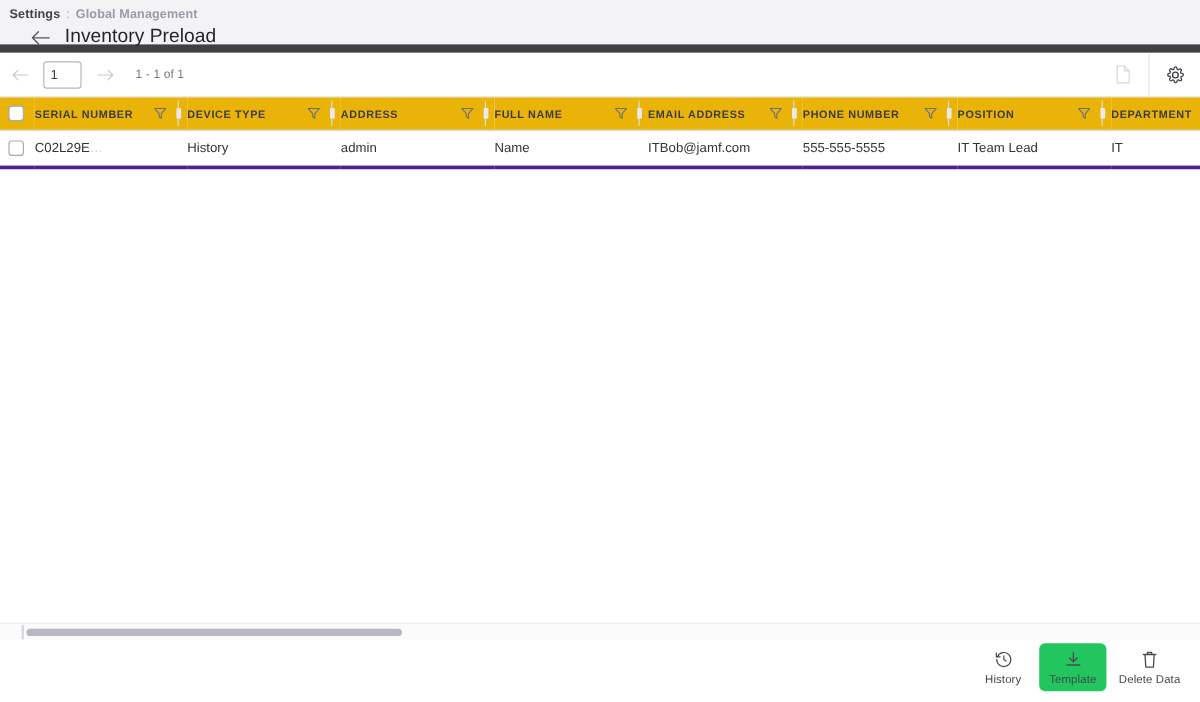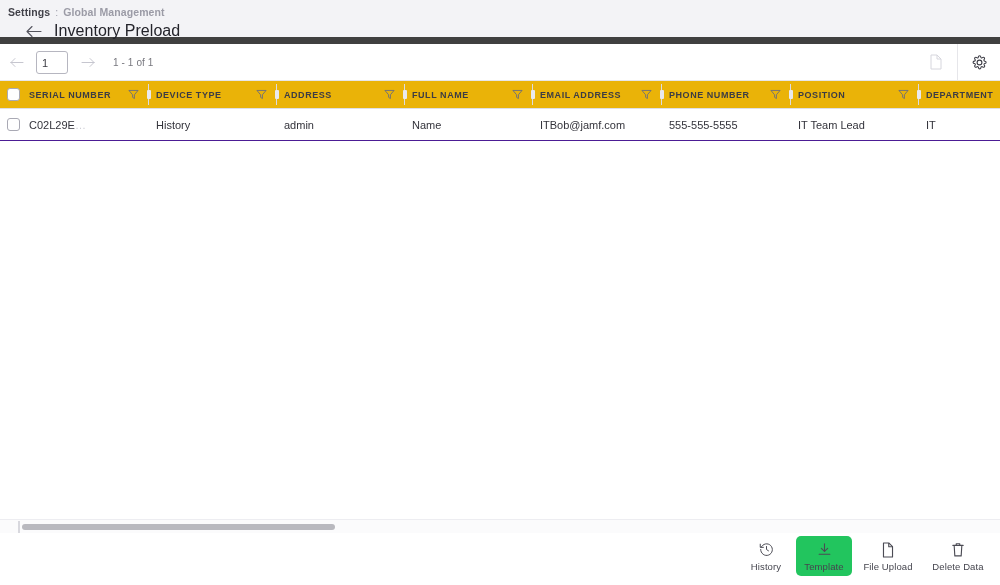--- a/index.html
+++ b/index.html
@@ -106,21 +106,21 @@
     content: ""; position: absolute; left: 6px; top: 3px;
     width: 1px; height: 21px; background: #dcdce1;
   }
   .th-grip::after {
     content: ""; position: absolute; left: 4.5px; top: 9px;
     width: 4px; height: 9px; background: #e9e9ee; border-radius: 1px;
   }
 
   tbody td {
     height: 33px; padding: 0;
-    border-bottom: 3px solid #4c1d95;
+    border-bottom: 7px solid #4c1d95;
     font-size: 11px; color: #33333b; vertical-align: middle;
     white-space: nowrap; overflow: hidden;
   }
   .cell-pad { padding-left: 0px; }
 
   .cbox-col { width: 29px; }
   .cbox {
     width: 13px; height: 13px; margin-left: 7px;
     border: 1px solid #a9a9b4; border-radius: 3px;
     background: #fff; cursor: pointer; display: block;
@@ -380,29 +380,20 @@
       <span class="action-icon">
         <svg width="15" height="15" viewBox="0 0 18 18" fill="none" aria-hidden="true">
           <path d="M9 2v9" stroke="currentColor" stroke-width="1.3" stroke-linecap="round"></path>
           <path d="M5.2 7.6L9 11.3l3.8-3.7" stroke="currentColor" stroke-width="1.3" stroke-linecap="round" stroke-linejoin="round" fill="none"></path>
           <path d="M2.6 14.6h12.8" stroke="currentColor" stroke-width="1.3" stroke-linecap="round"></path>
         </svg>
       </span>
       <span class="action-label">Template</span>
     </div>
 
-    <div class="action wide">
-      <span class="action-icon">
-        <svg width="14" height="16" viewBox="0 0 14 17" fill="none" aria-hidden="true">
-          <path d="M2.2 1h5.6l4 4v11H2.2z" stroke="currentColor" stroke-width="1.2" stroke-linejoin="round" fill="none"></path>
-          <path d="M7.8 1v4h4" stroke="currentColor" stroke-width="1.2" stroke-linejoin="round" fill="none"></path>
-        </svg>
-      </span>
-      <span class="action-label">File Upload</span>
-    </div>
 
     <div class="action wide">
       <span class="action-icon">
         <svg width="14" height="16" viewBox="0 0 15 17" fill="none" aria-hidden="true">
           <path d="M2 3.6h11" stroke="currentColor" stroke-width="1.2" stroke-linecap="round"></path>
           <path d="M5.6 3.6V1.8h3.8v1.8" stroke="currentColor" stroke-width="1.2" stroke-linejoin="round" fill="none"></path>
           <path d="M3.4 3.6l.7 11.2h6.8l.7-11.2" stroke="currentColor" stroke-width="1.2" stroke-linejoin="round" fill="none"></path>
         </svg>
       </span>
       <span class="action-label">Delete Data</span>

